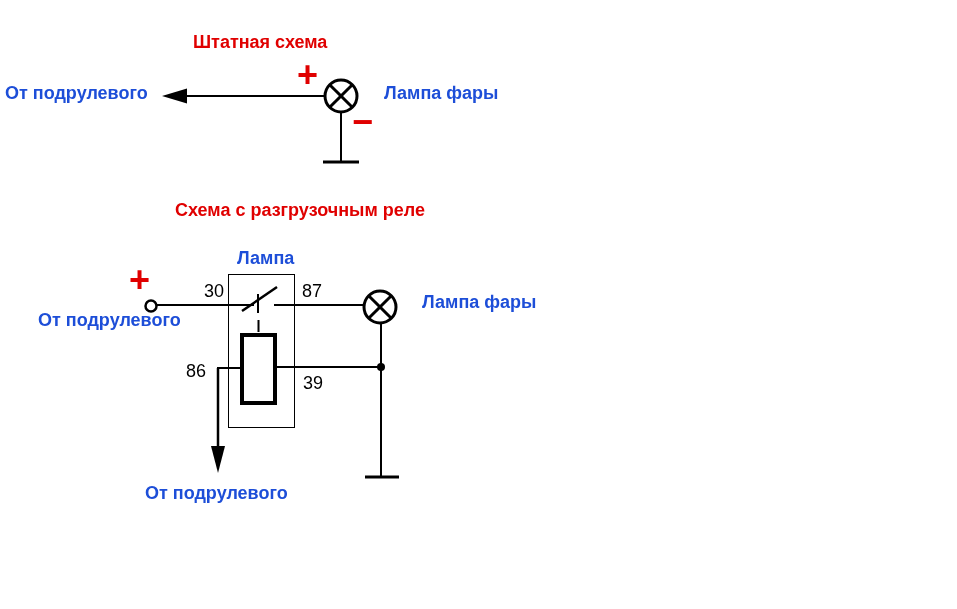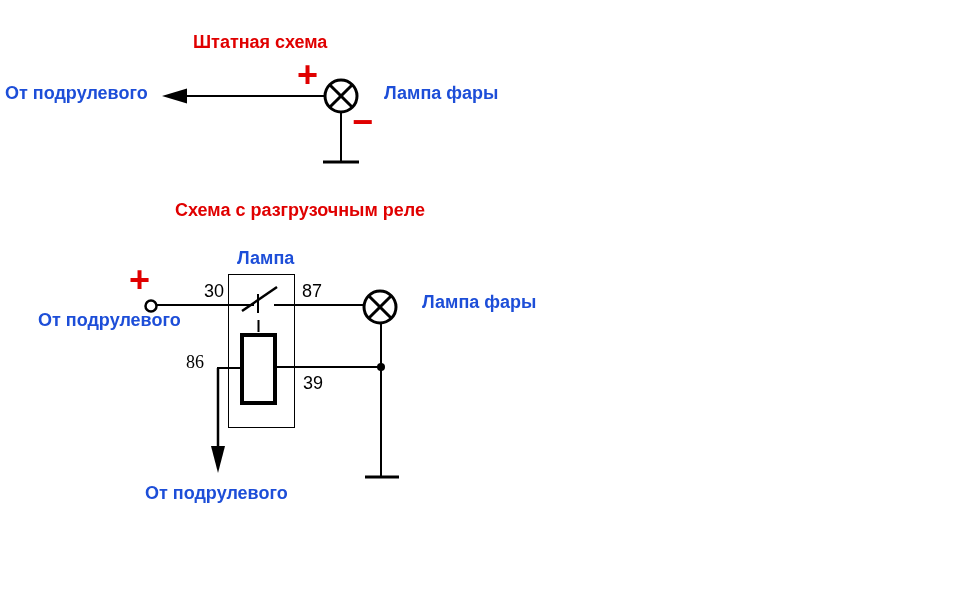--- a/index.html
+++ b/index.html
@@ -120,18 +120,18 @@
   <div class="sign" style="left:297px;top:57px;">+</div>
   <div class="lbl" style="left:384px;top:84px;">Лампа фары</div>
   <div class="sign" style="left:352px;top:104px;">−</div>
 
   <div class="lbl red" style="left:175px;top:201px;">Схема с разгрузочным реле</div>
   <div class="lbl" style="left:237px;top:249px;">Лампа</div>
   <div class="sign" style="left:129px;top:262px;">+</div>
   <div class="lbl" style="left:38px;top:311px;">От подрулевого</div>
   <div class="term" style="left:204px;top:282px;">30</div>
   <div class="term" style="left:302px;top:282px;">87</div>
-  <div class="term" style="left:186px;top:353px;font-family:Liberation Serif, serif;">86</div>
+  <div class="term" style="left:186px;top:362px;">86</div>
   <div class="term" style="left:303px;top:374px;">39</div>
   <div class="lbl" style="left:422px;top:293px;">Лампа фары</div>
   <div class="lbl" style="left:145px;top:484px;">От подрулевого</div>
 
 </div>
 
 </body></html>

